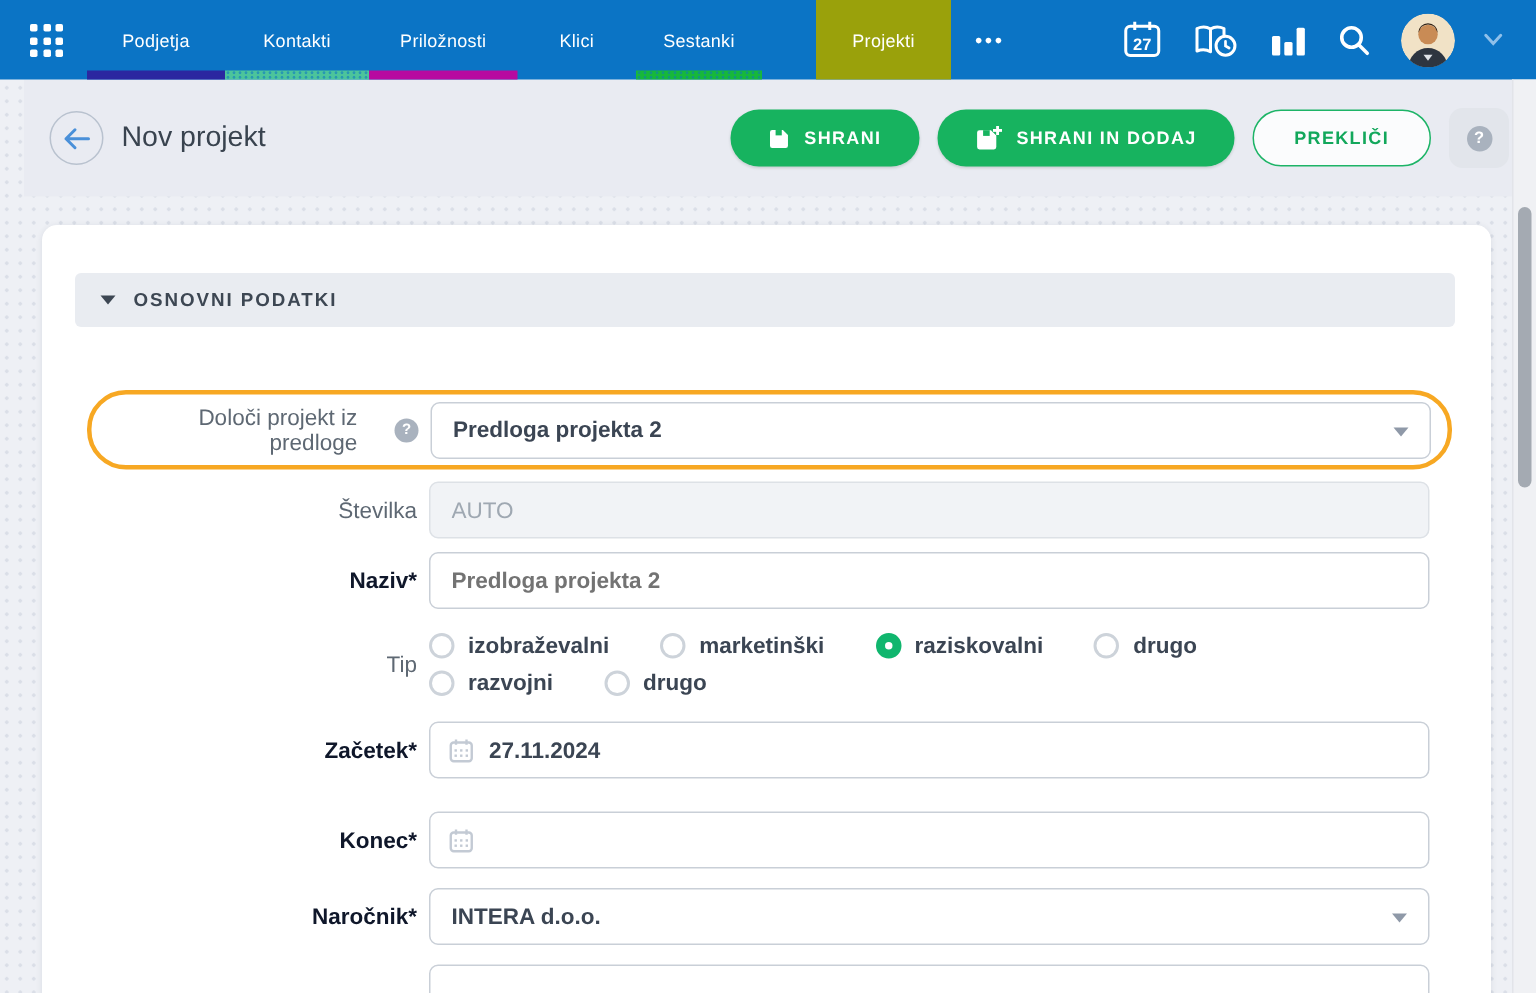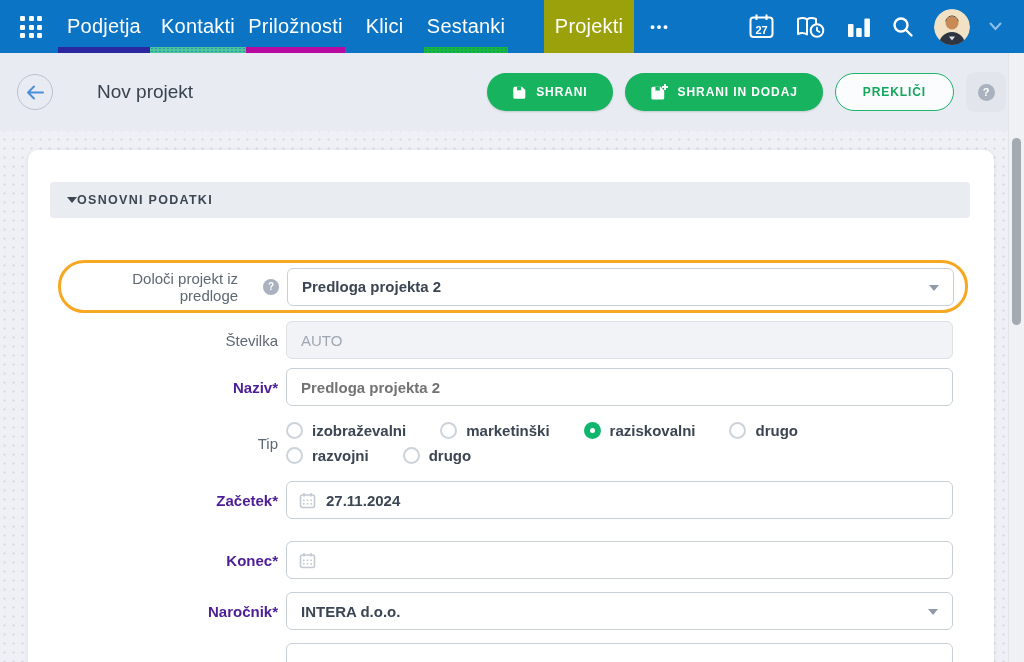--- a/index.html
+++ b/index.html
@@ -11,70 +11,70 @@
          background-size:9px 9px; }
 
   
   .topnav { position:absolute; top:0; left:0; right:0; height:53px; background:#0b74c5;
             display:flex; align-items:stretch; z-index:6; }
   .grid-icon { width:22px; height:22px; margin:16px 16px 0 20px; display:grid;
                grid-template-columns:repeat(3,5px); grid-template-rows:repeat(3,5px);
                gap:3.5px; cursor:pointer; flex:none; }
   .grid-icon i { background:#fff; border-radius:1.2px; }
   .nav-item { position:relative; display:flex; align-items:center; justify-content:center;
-              color:#fff; font-size:20px; letter-spacing:.2px; cursor:pointer; flex:none; }
+              color:#fff; font-size:12px; letter-spacing:.2px; cursor:pointer; flex:none; }
   .nav-item .ul { position:absolute; bottom:0; left:0; right:0; height:6px; }
   .ul-pod { background:#2b27a0; }
   .ul-kon { background-color:#4cc49b;
             background-image:radial-gradient(rgba(11,116,197,.55) .9px, transparent 1.1px);
             background-size:4px 3px; }
   .ul-pri { background:#b709a0; }
   .ul-ses { background-color:#17b83a;
             background-image:radial-gradient(rgba(11,116,197,.5) .9px, transparent 1.1px);
             background-size:4px 3px; }
   .nav-item.active { background:#9aa10b; }
   .nav-more { display:flex; align-items:center; justify-content:center; width:30px; margin-left:11px;
               color:#fff; font-size:13px; font-weight:700; letter-spacing:2px; cursor:pointer; flex:none; }
   .nav-right { margin-left:auto; display:flex; align-items:center; gap:19px; padding-right:22px; }
   .nav-ico { display:flex; align-items:center; justify-content:center; cursor:pointer; }
   .avatar { width:36px; height:36px; border-radius:50%; overflow:hidden; flex:none; }
 
   
-  .page-header { position:absolute; top:53px; left:0; right:16px; height:78px; background:#e9ebf2;
-                 display:flex; align-items:center; z-index:4;gap:32px; }
+  .page-header { position:absolute; top:53px; left:16px; right:16px; height:78px; background:#e9ebf2;
+                 display:flex; align-items:center; z-index:4; }
   .back-btn { width:36px; height:36px; border-radius:50%; border:1px solid #b9c2cf; margin-left:17px;
               display:flex; align-items:center; justify-content:center; background:transparent; cursor:pointer; flex:none; }
   .page-title { margin-left:12px; font-size:19px; color:#39434f; font-weight:500; }
   .header-actions { margin-left:auto; display:flex; align-items:center; gap:12px; padding-right:2px; }
   .btn-green { height:38px; border:none; border-radius:19px; background:#17b35f; color:#fff;
                font-family:inherit; font-size:12px; font-weight:700; letter-spacing:.9px;
                display:flex; align-items:center; gap:9px; padding:5px 25px; cursor:pointer;
                box-shadow:0 1px 2px rgba(20,60,40,.18); }
   .btn-outline { height:38px; border-radius:19px; background:#fbfcfd; border:1.5px solid #1db467;
                  color:#12a75b; font-family:inherit; font-size:12px; font-weight:700; letter-spacing:.9px;
                  padding:0 27px; display:flex; align-items:center; cursor:pointer; }
   .btn-help { width:40px; height:40px; border:none; border-radius:9px; background:#e2e5eb;
               display:flex; align-items:center; justify-content:center; cursor:pointer; }
   .help-circle { width:17px; height:17px; border-radius:50%; background:#a9b2be; color:#fff;
                  font-size:11px; font-weight:700; display:flex; align-items:center; justify-content:center; }
 
   
   .card { position:absolute; left:28px; top:150px; width:966px; height:580px; background:#fff;
           border-radius:10px; box-shadow:0 1px 4px rgba(40,50,70,.10); z-index:3; }
   .section-bar { position:absolute; left:22px; right:24px; top:32px; height:36px; background:#e9ecf1;
-                 border-radius:4px; display:flex; align-items:center; padding:0 17px; cursor:pointer; }
+                 border-radius:4px; display:flex; align-items:center; padding:0 17px; gap:12px; cursor:pointer; }
   .tri-down { width:0; height:0; border-left:5px solid transparent; border-right:5px solid transparent;
               border-top:6px solid #3d4753; }
   .section-title { font-size:12.5px; font-weight:700; letter-spacing:1.3px; color:#3d4753; }
 
   .frow { position:absolute; left:22px; display:grid; grid-template-columns:228px 667px;
           column-gap:8px; align-items:center; }
   .flabel { font-size:15px; color:#5e6873; text-align:right; display:flex; justify-content:flex-end;
             align-items:center; gap:25px; }
-  .flabel.req { font-weight:700; color:#4c1d95; }
+  .flabel.req { font-weight:700; color:#0f172a; }
 
   .finput { height:38px; width:100%; border:1px solid #c9cfd7; border-radius:6px; background:#fff;
             font-family:inherit; font-size:15px; font-weight:700; color:#737373; padding:0 14px; }
   .finput::placeholder { color:#9fa8b2; font-weight:400; opacity:1; }
   .finput:disabled { background:#f1f3f6; border-color:#dde1e6; }
 
   .fselect { position:relative; height:38px; border:1px solid #c9cfd7; border-radius:6px; background:#fff;
              display:flex; align-items:center; padding:0 34px 0 14px; font-size:15px; font-weight:700;
              color:#3b4553; cursor:pointer; }
   .caret { position:absolute; right:14px; top:16px; width:0; height:0;

